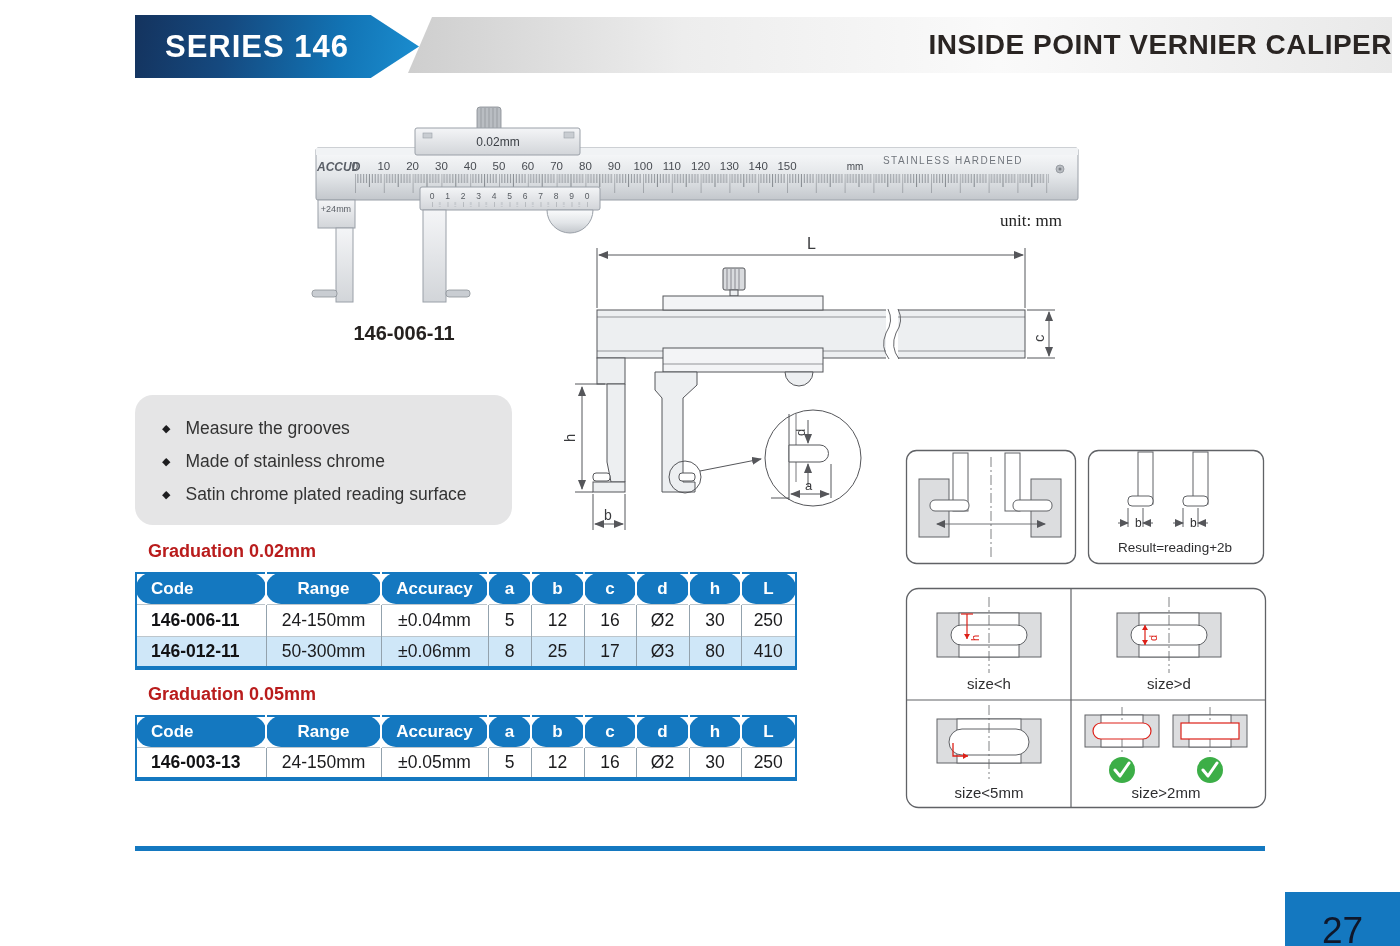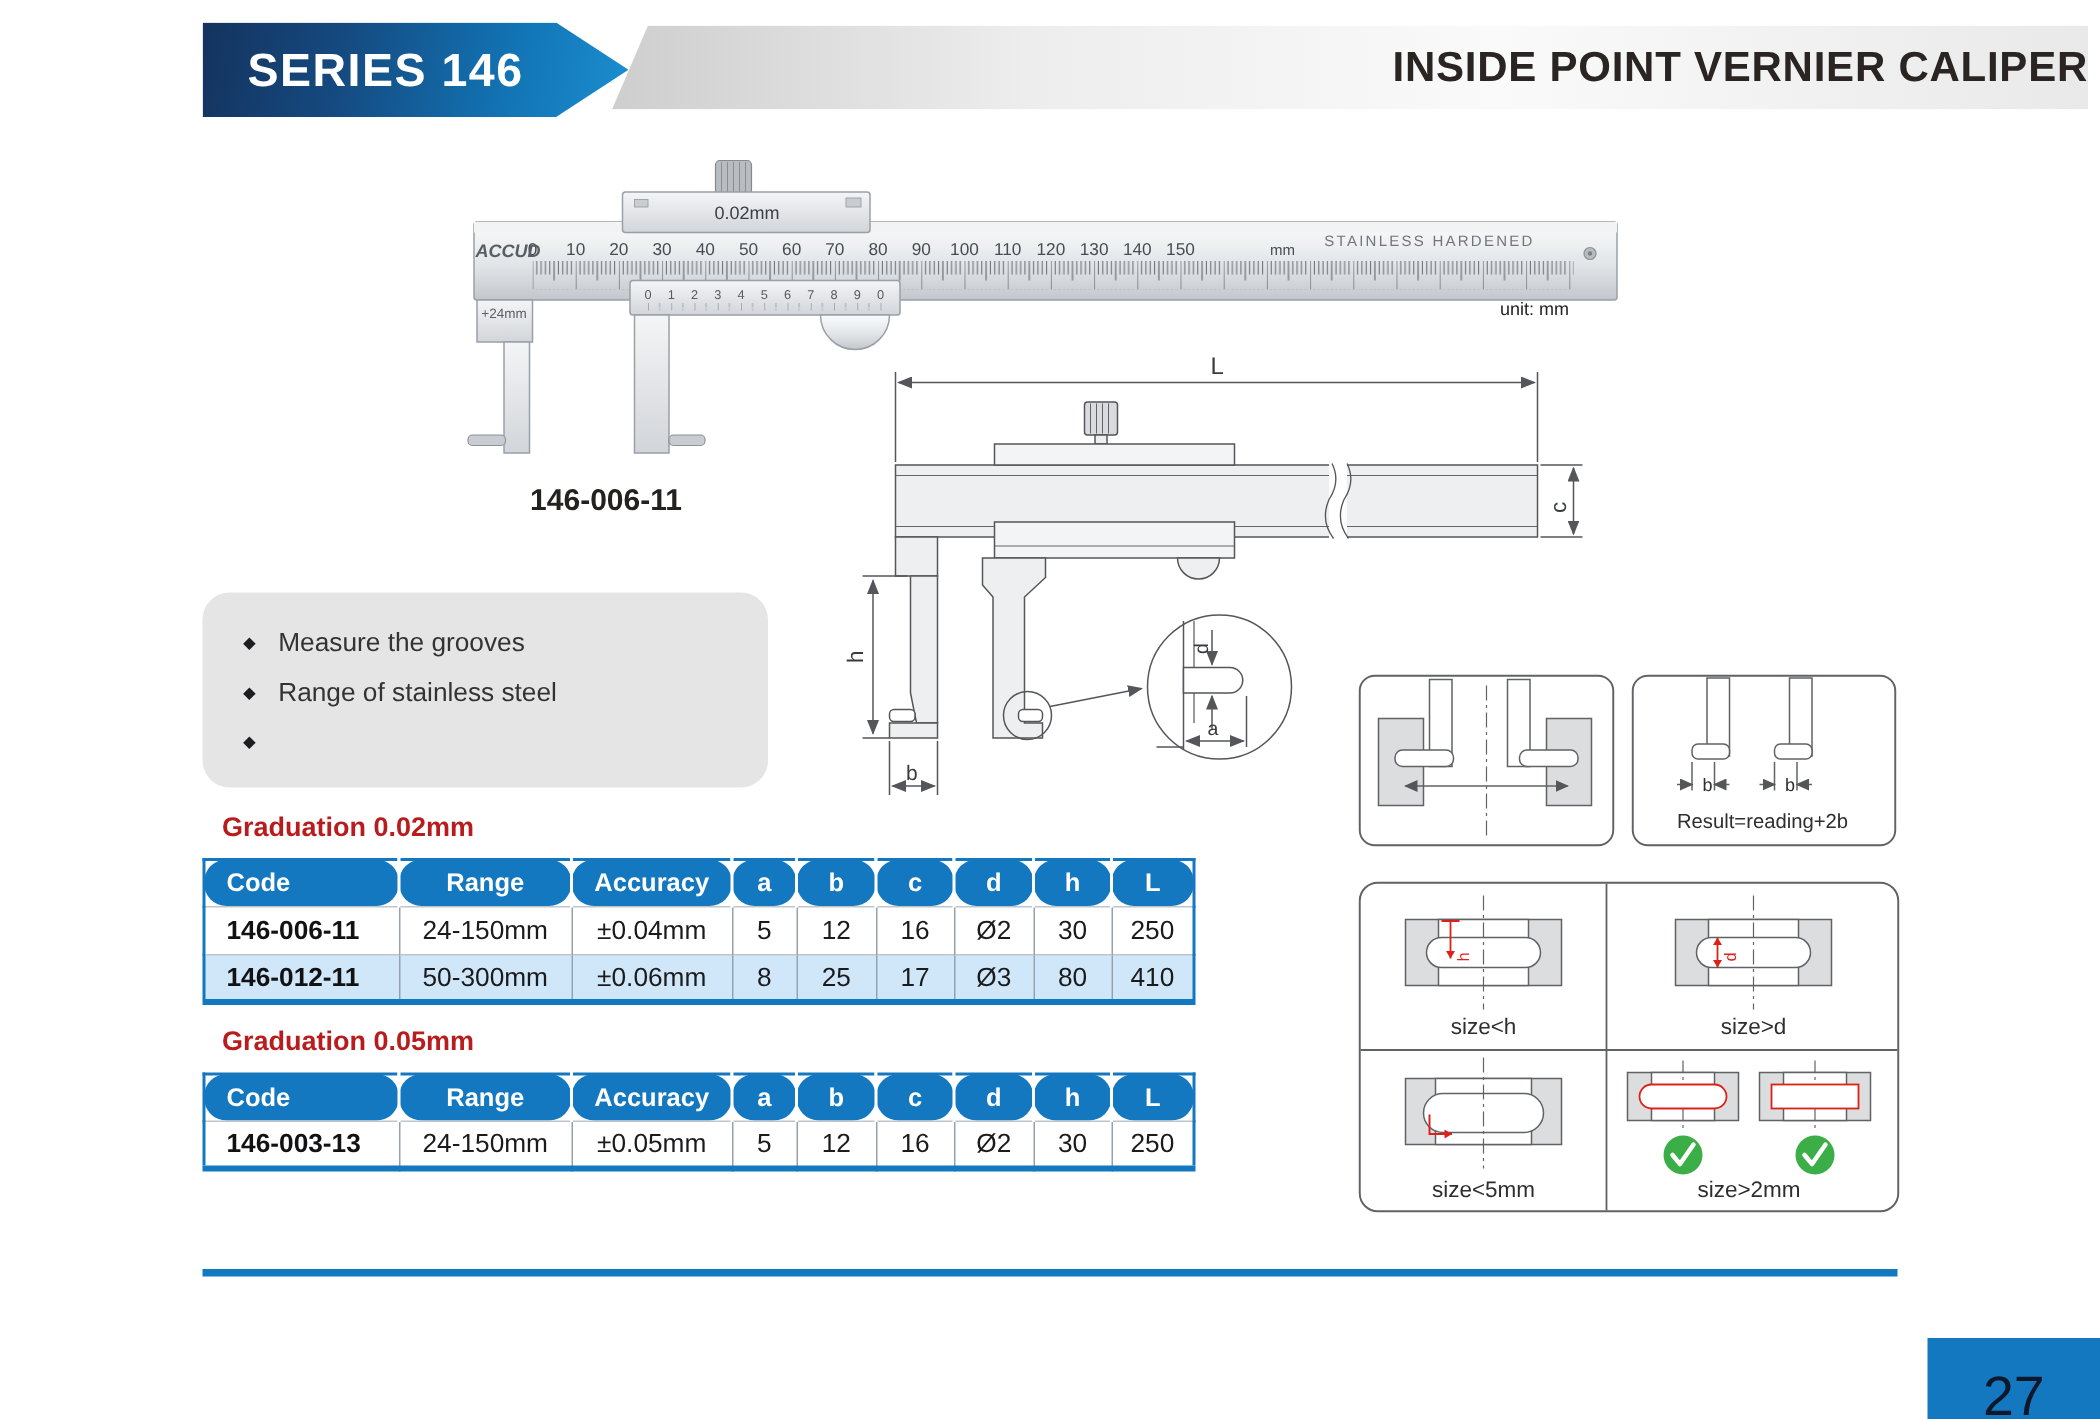--- a/index.html
+++ b/index.html
@@ -18,21 +18,21 @@
   }
   .titlebar {
     position:absolute; left:408px; top:17px; width:984px; height:56px;
     background:linear-gradient(90deg,#cecece 0%,#ededed 28%,#fafafa 60%,#e9e9e9 100%);
     clip-path:polygon(24px 0, 100% 0, 100% 100%, 0 100%);
     display:flex; align-items:center; padding-left:38px;
     font-size:28px; font-weight:700; color:#2a2523; letter-spacing:.5px;justify-content:flex-end;
   }
   
   .abs { position:absolute; }
-  .unit-note { left:1000px; top:199px; font-size:12px; color:#222; }
+  .unit-note { left:1000px; top:211px; font-size:17px; color:#222;font-family:Liberation Serif, serif; }
   .grad-heading { left:148px; font-size:18px; font-weight:700; color:#b91c1c; }
   
   .features {
     position:absolute; left:135px; top:395px; width:377px; height:130px;
     background:#e5e5e6; border-radius:18px; padding:17px 0 0 27px;
   }
   .feature { display:flex; align-items:center; height:33px; font-size:17.5px; color:#333; }
   .diamond { font-size:11px; margin-right:15px; color:#1d1d1f; }
   
   table.spec {
@@ -249,24 +249,25 @@
     </g>
   </svg>
 
   <div class="features">
     <div class="feature">
       <span class="diamond">◆</span>
       <span>Measure the grooves</span>
     </div>
     <div class="feature">
       <span class="diamond">◆</span>
-      <span>Range of stainless steel</span>
+      <span>Made of stainless chrome</span>
     </div>
     <div class="feature">
       <span class="diamond">◆</span>
+      <span>Satin chrome plated reading surface</span>
     </div>
   </div>
 
   <div class="abs grad-heading" style="top:541px">Graduation 0.02mm</div>
   <table class="spec" style="left:135px;top:572px">
     <colgroup>
       <col style="width:130px">
         <col style="width:115px">
         <col style="width:107px">
         <col style="width:43px">

